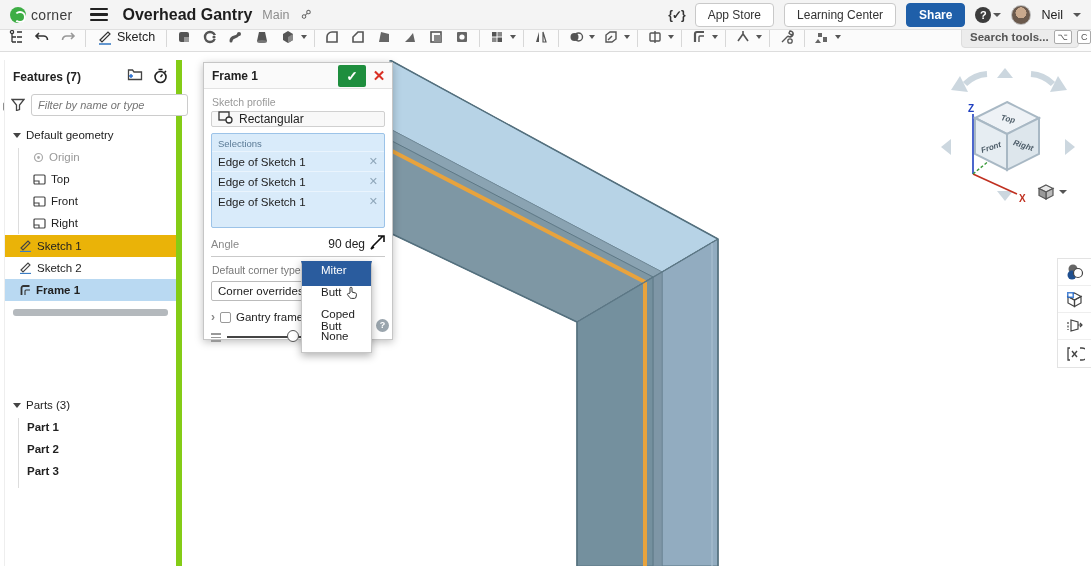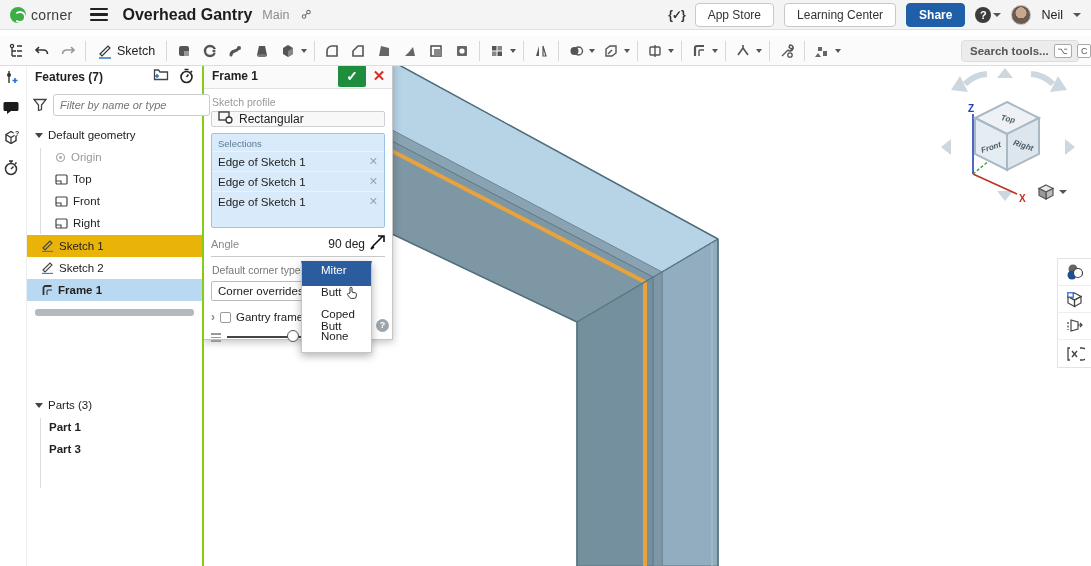--- a/index.html
+++ b/index.html
@@ -27,21 +27,21 @@
   .help-wrap { display:flex; align-items:center; gap:2px; }
   .help-circle { width:16px; height:16px; border-radius:50%; background:#3c3c3c; color:#fff;
                  font-size:11px; font-weight:bold; text-align:center; line-height:16px; }
   .caret { width:0; height:0; border-left:4px solid transparent; border-right:4px solid transparent;
            border-top:4px solid #555; display:inline-block; }
   .avatar { width:20px; height:20px; border-radius:50%;
             background:radial-gradient(circle at 50% 38%, #c9a98d 0 38%, #6b5a4d 39% 100%); border:1px solid #bbb; }
   .user-name { font-size:12.5px; color:#222; }
 
   
-  .toolbar { position:absolute; left:0; top:36px; width:1091px; height:30px; background:#fbfbfb;
+  .toolbar { position:absolute; left:0; top:22px; width:1091px; height:30px; background:#fbfbfb;
              border-bottom:1px solid #ddd; display:flex; align-items:center; padding:0 4px; gap:2px; z-index:9; }
   .ticon { width:24px; height:24px; display:flex; align-items:center; justify-content:center;
            border-radius:3px; cursor:pointer; color:#3c3c3c; }
   .ticon svg { display:block; }
   .tsep { width:1px; height:20px; background:#d8d8d8; margin:0 3px; }
   .tcaret { width:0; height:0; border-left:3.5px solid transparent; border-right:3.5px solid transparent;
             border-top:4px solid #555; margin:0 2px 0 -1px; cursor:pointer; }
   .sketch-btn { display:flex; align-items:center; gap:4px; padding:2px 6px; border-radius:3px; cursor:pointer; }
   .sketch-label { font-size:12.5px; color:#222; }
   .search-tools { margin-left:auto; margin-right:8px; background:#ececec; border:1px solid #ddd; border-radius:4px;
@@ -49,22 +49,22 @@
   .search-tools .ph { font-size:11.5px; color:#555; font-weight:bold; white-space:nowrap; }
   .kbd { border:1px solid #aaa; border-radius:2px; background:#fff; font-size:9px; color:#555;
          padding:0 3px; line-height:12px; }
 
   
   .left-strip { position:absolute; left:0; top:60px; width:22px; height:506px; background:#fff; z-index:8; }
   .strip-ic { width:22px; height:26px; display:flex; align-items:center; justify-content:center;
               cursor:pointer; color:#222; margin-top:4px; }
 
   
-  .sidebar { position:absolute; left:26px; top:60px; width:178px; height:506px; background:#fff;
-             border-right:2px solid #84cc16; border-left:1px solid #eee; z-index:8; font-size:11.5px; }
+  .sidebar { position:absolute; left:4px; top:60px; width:178px; height:506px; background:#fff;
+             border-right:6px solid #84cc16; border-left:1px solid #eee; z-index:8; font-size:11.5px; }
   .sb-header { display:flex; align-items:center; padding:8px 8px 4px 8px; }
   .sb-title { font-weight:bold; font-size:12px; color:#222; }
   .sb-header .sp { margin-left:auto; display:flex; gap:10px; }
   .sb-hicon { cursor:pointer; color:#333; }
   .filter-row { display:flex; align-items:center; gap:6px; padding:4px 8px 8px 6px; }
   .filter-input { flex:1; height:22px; border:1px solid #ccc; border-radius:3px; padding:0 6px;
                   font-size:11px; font-style:italic; color:#666; font-family:"Liberation Sans",sans-serif; }
   .tree-row { display:flex; align-items:center; gap:5px; height:22px; padding-left:8px; cursor:pointer; color:#222; }
   .tree-row.child { padding-left:28px; }
   .tree-row.gray { color:#999; }
@@ -470,20 +470,23 @@
   <div class="parts-block" style="position:relative;">
     <div class="tree-row">
       <span class="chev"></span>
       <span>Parts (3)</span>
     </div>
     <div class="guide" style="top:24px; height:70px;"></div>
     <div class="tree-row child" style="font-weight:bold; padding-left:22px;">
       <span>Part 1</span>
     </div>
     <div class="tree-row child" style="font-weight:bold; padding-left:22px;">
+      <span>Part 2</span>
+    </div>
+    <div class="tree-row child" style="font-weight:bold; padding-left:22px;">
       <span>Part 3</span>
     </div>
   </div>
 </div>
 
 <div class="viewport">
   <svg class="model-svg" width="891" height="506" viewBox="0 0 891 506">
 
     <polygon points="190,0 518,179 462,212 190,69" fill="#b7d3e6" stroke="#5d7886" stroke-width="1"></polygon>
     <polygon points="190,69 462,212 453,217 190,80" fill="#8aa3b2" stroke="#6c8493" stroke-width=".6"></polygon>

